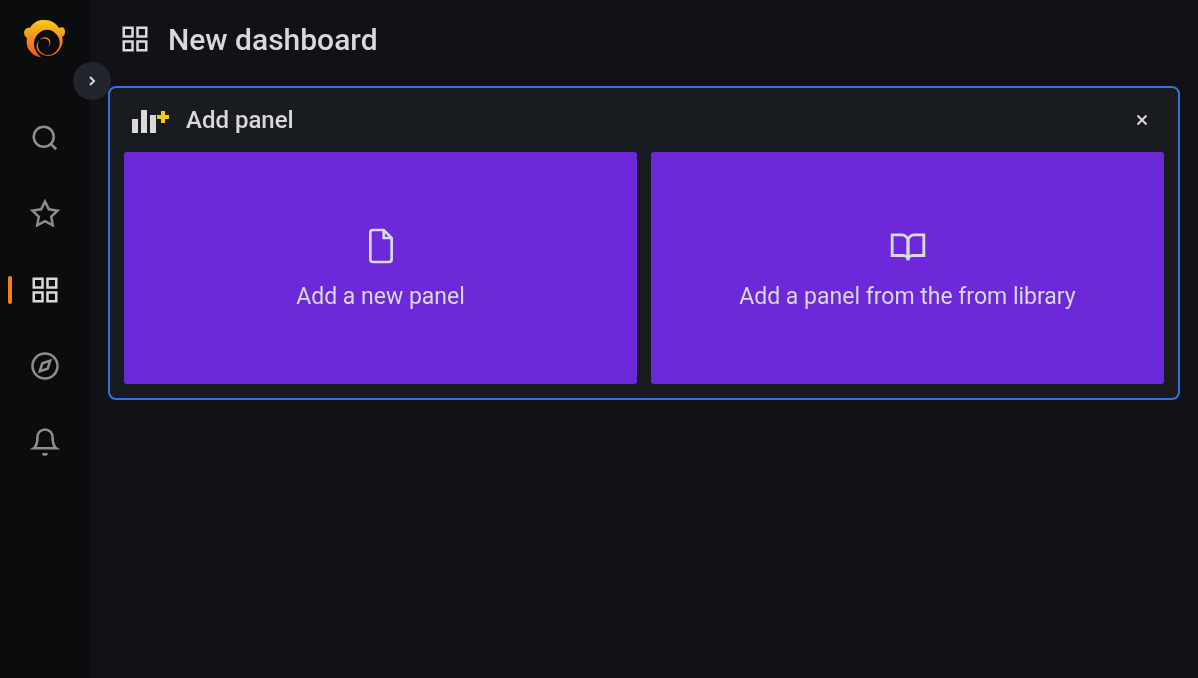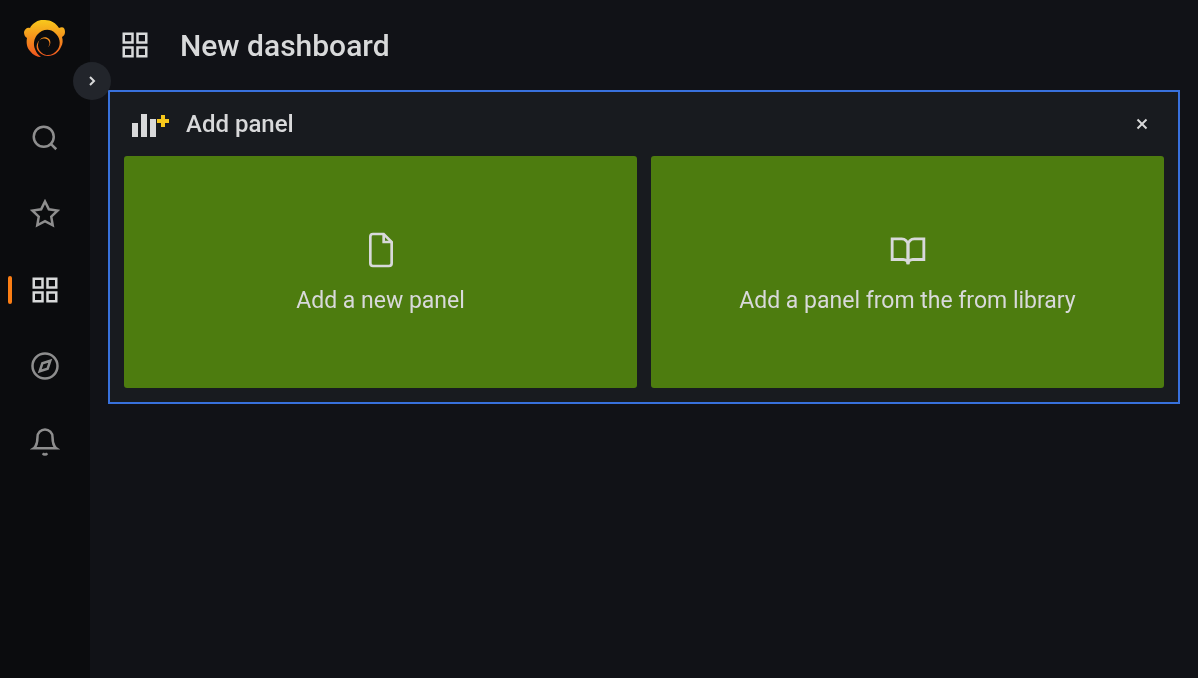--- a/index.html
+++ b/index.html
@@ -87,37 +87,37 @@
       position: absolute;
       left: 90px;
       top: 0;
       right: 0;
       bottom: 0;
       background: #111217;
     }
     
     
     .header {
-      height: 90px;
+      height: 78px;
       display: flex;
       align-items: center;
       padding-left: 30px;
-      gap: 30px;
+      gap: 18px;
     }
     .header-title {
       font-size: 30px;
       font-weight: 500;
       color: #d8d9da;
     }
     
     
     .panel-container {
-      margin: 0 18px;
+      margin: 8px 18px;
       border: 2px solid #3871dc;
-      border-radius: 0;
+      border-radius: 8px;
       background: #181b1f;
       padding: 0;
     }
     .panel-header {
       display: flex;
       align-items: center;
       justify-content: space-between;
       padding: 18px 24px 18px 22px;
     }
     .panel-header-left {
@@ -141,21 +141,21 @@
     }
     
     
     .options-grid {
       display: grid;
       grid-template-columns: 1fr 1fr;
       gap: 14px;
       padding: 0 14px 14px 14px;
     }
     .option-card {
-      background: #4d7c0f;
+      background: #6d28d9;
       border-radius: 3px;
       height: 232px;
       display: flex;
       flex-direction: column;
       align-items: center;
       justify-content: center;
       gap: 18px;
       cursor: pointer;
     }
     .option-icon {

